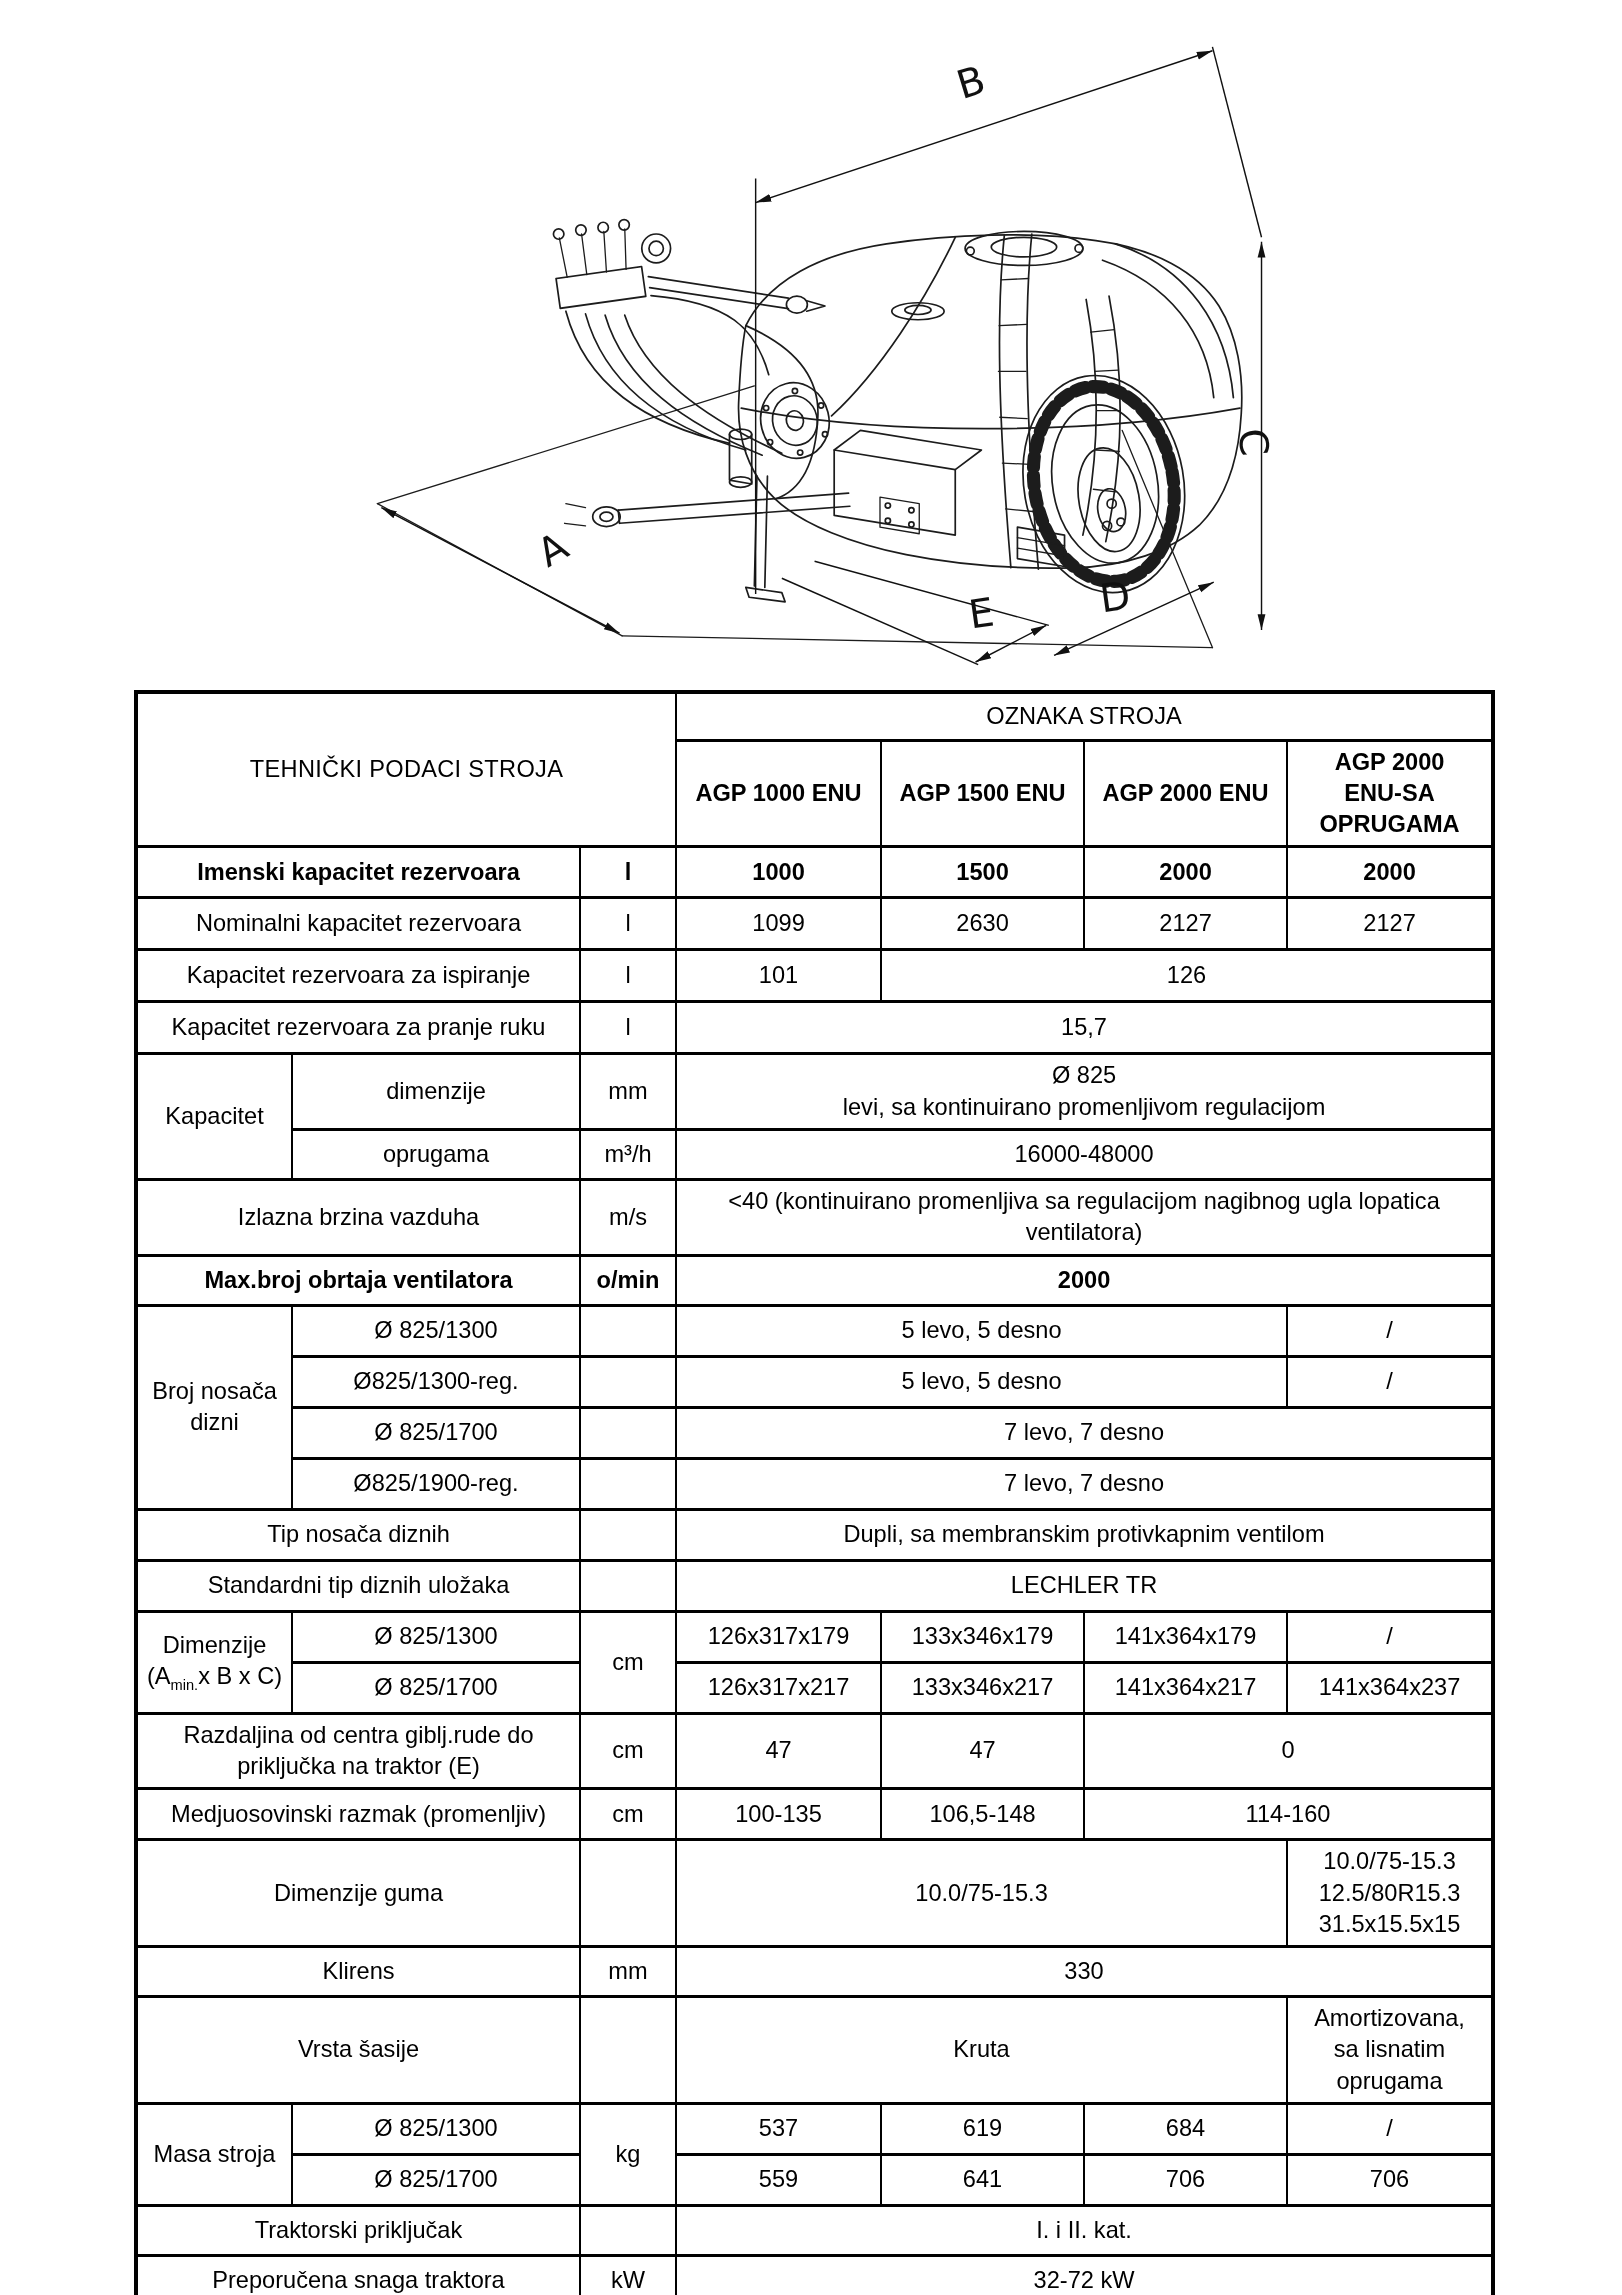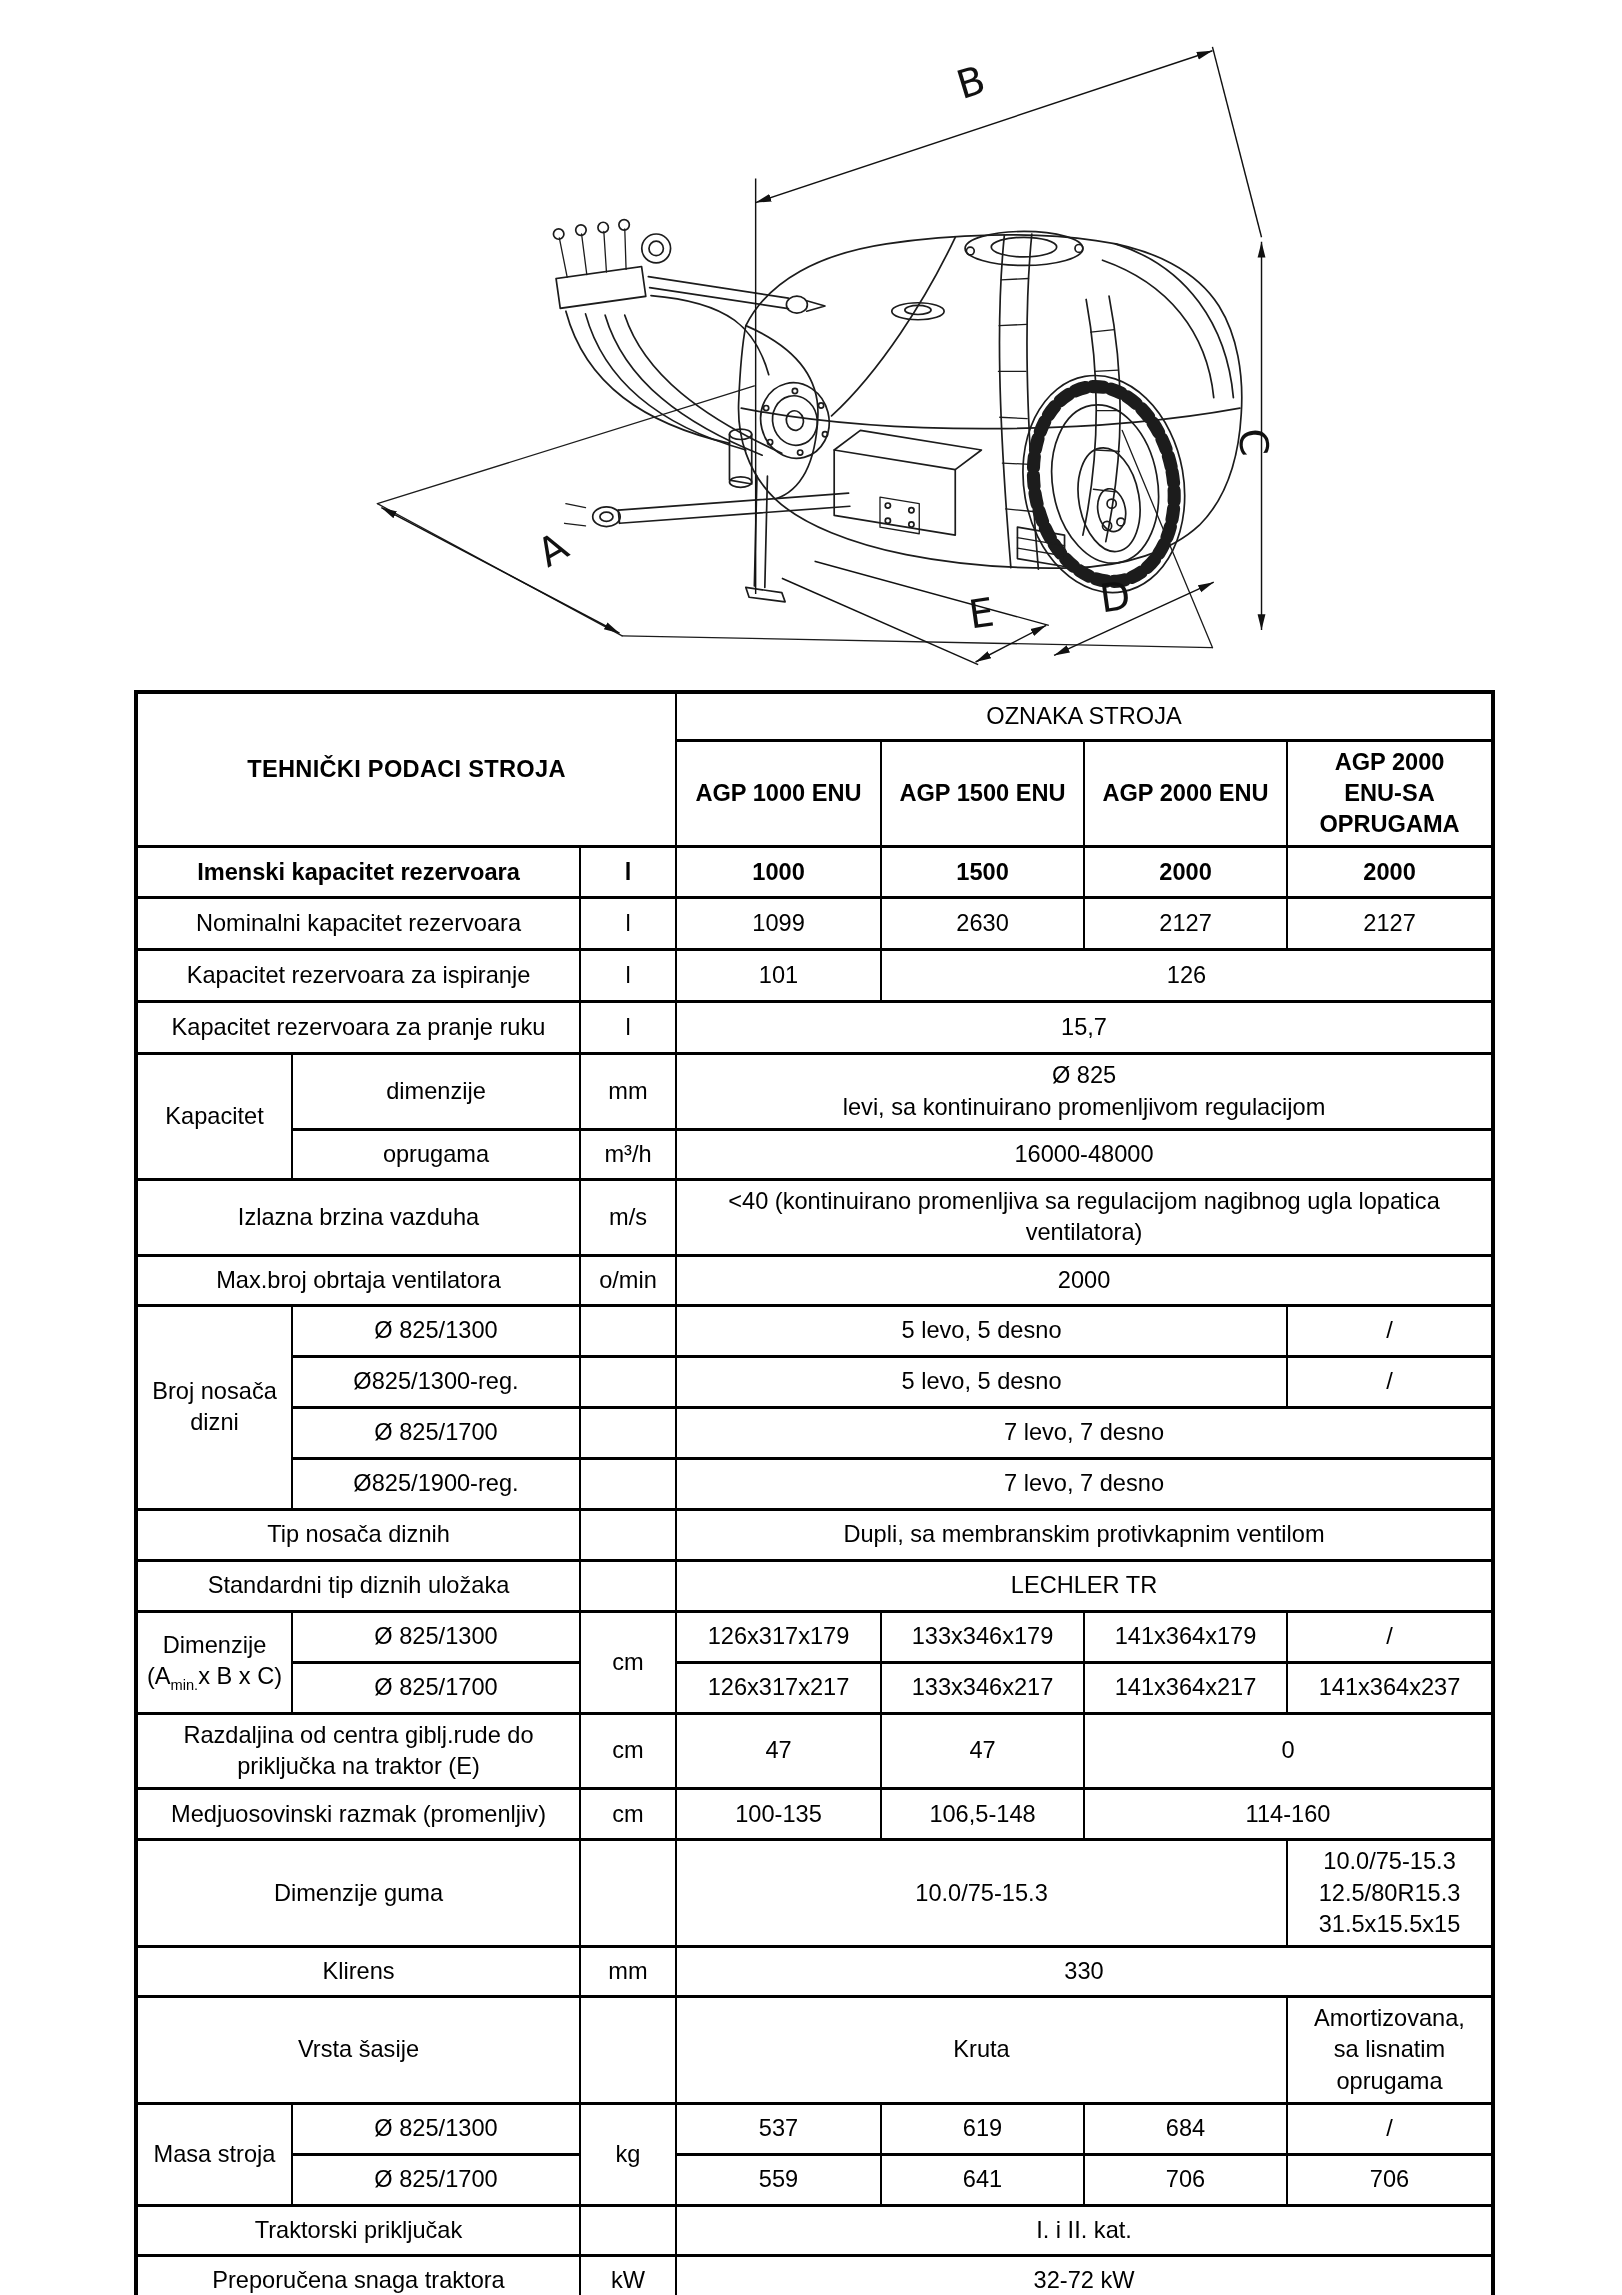--- a/index.html
+++ b/index.html
@@ -10,21 +10,21 @@
   .draw{stroke:#1c1c1c;fill:none;stroke-width:2.6;stroke-linecap:round;stroke-linejoin:round;}
   .thin{stroke-width:2;}
   .dim{stroke:#111;fill:none;stroke-width:2.2;}
   .dimtxt{fill:#111;font-family:"DejaVu Sans",sans-serif;font-size:60px;font-weight:400;}
 
   table.spec{position:absolute;left:134px;top:690px;width:1356px;table-layout:fixed;
              border-collapse:collapse;border:4.6px solid #000;}
   table.spec td{border:2px solid #000;border-top-width:3.9px;border-bottom-width:3.9px;
                 font-size:23.6px;line-height:1.32;padding:5.2px 7.9px;text-align:center;
                 vertical-align:middle;overflow:hidden;}
-  td.hL{font-size:25px;letter-spacing:0.3px;border-bottom-width:5.9px;border-right-width:5.2px;font-weight:bold;}
+  td.hL{font-size:25px;letter-spacing:0.3px;border-bottom-width:5.9px;border-right-width:5.2px;}
   td.hT{font-size:24px;border-bottom-width:5.2px;}
   td.mod{font-size:24px;font-weight:bold;border-bottom-width:5.9px;}
   td.lab{text-align:left;padding-left:13px;}
   td.grp{text-align:left;padding-left:13px;}
   td.sub{text-align:center;}
   td.dv{border-left-width:5.2px;}
   td sub{font-size:0.62em;}
 </style>
 </head>
 <body>
@@ -225,21 +225,21 @@
         <tr style="height: 50px;">
           <td class="sub">oprugama</td>
           <td class="unit">m³/h</td>
           <td colspan="4" class="dat dv">16000-48000</td>
         </tr>
         <tr style="height: 65px;">
           <td colspan="2" class="lab">Izlazna brzina vazduha</td>
           <td class="unit">m/s</td>
           <td colspan="4" class="dat dv">&lt;40 (kontinuirano promenljiva sa regulacijom nagibnog ugla lopatica ventilatora)</td>
         </tr>
-        <tr style="height: 50px;">
+        <tr style="height: 50px; font-weight: bold;">
           <td colspan="2" class="lab">Max.broj obrtaja ventilatora</td>
           <td class="unit">o/min</td>
           <td colspan="4" class="dat dv">2000</td>
         </tr>
         <tr style="height: 51px;">
           <td rowspan="4" class="grp">Broj nosača dizni</td>
           <td class="sub">Ø 825/1300</td>
           <td class="unit"></td>
           <td colspan="3" class="dat dv">5 levo, 5 desno</td>
           <td class="dat">/</td>

